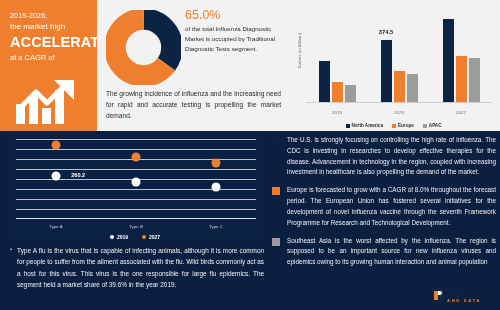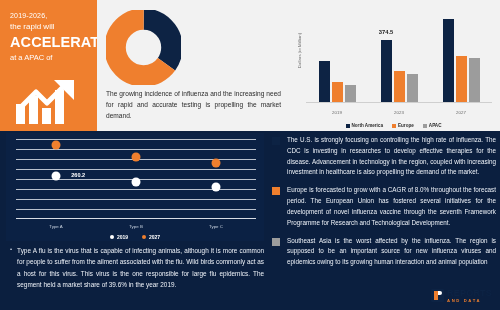--- a/index.html
+++ b/index.html
@@ -126,42 +126,46 @@
 </style>
 </head>
 <body>
 
 <div class="page">
 
   <div class="top-row">
 
     <div class="cagr-panel">
       <div class="cagr-years">2019-2026,</div>
-      <div class="cagr-sub1">the rapid will</div>
+      <div class="cagr-sub1">the market high</div>
       <div class="cagr-big">ACCELERATE</div>
-      <div class="cagr-sub2">at a APAC of</div>
+      <div class="cagr-sub2">at a CAGR of</div>
       <div class="cagr-icon">
         <svg width="62" height="46" viewBox="0 0 62 46">
           <rect x="0" y="26" width="9" height="20" fill="#fff"></rect>
           <rect x="13" y="18" width="9" height="28" fill="#fff"></rect>
           <rect x="26" y="30" width="9" height="16" fill="#fff"></rect>
           <rect x="39" y="12" width="9" height="34" fill="#fff"></rect>
           <path d="M4 30 L20 14 L31 25 L51 5" stroke="#fff" stroke-width="5" fill="none" stroke-linecap="round" stroke-linejoin="round"></path>
           <path d="M38 2 L58 2 L58 22 Z" fill="#fff"></path>
         </svg>
       </div>
     </div>
 
     <div class="donut-block">
       <div class="donut-wrap">
         <svg width="75" height="75" viewBox="0 0 42 42">
 
           <circle r="15.9155" cx="21" cy="21" fill="transparent" stroke="#0d2344" stroke-width="12" stroke-dasharray="35 65" stroke-dashoffset="25"></circle>
           <circle r="15.9155" cx="21" cy="21" fill="transparent" stroke="#ef7f2e" stroke-width="12" stroke-dasharray="65 35" stroke-dashoffset="90"></circle>
         </svg>
+      </div>
+      <div class="donut-text">
+        <div class="donut-pct">65.0%</div>
+        <div class="donut-desc">of the total Influenza Diagnostic Market is occupied by Traditional Diagnostic Tests segment.</div>
       </div>
       <div class="donut-para">The growing incidence of influenza and the increasing need for rapid and accurate testing is propelling the market demand.</div>
     </div>
 
     <div class="bar-chart">
       <div class="bar-ylabel">Dollars (in Million)</div>
       <div class="plot">
         <div class="groups">
           <div class="group">
             <div class="bar na" style="height:44%"></div>

